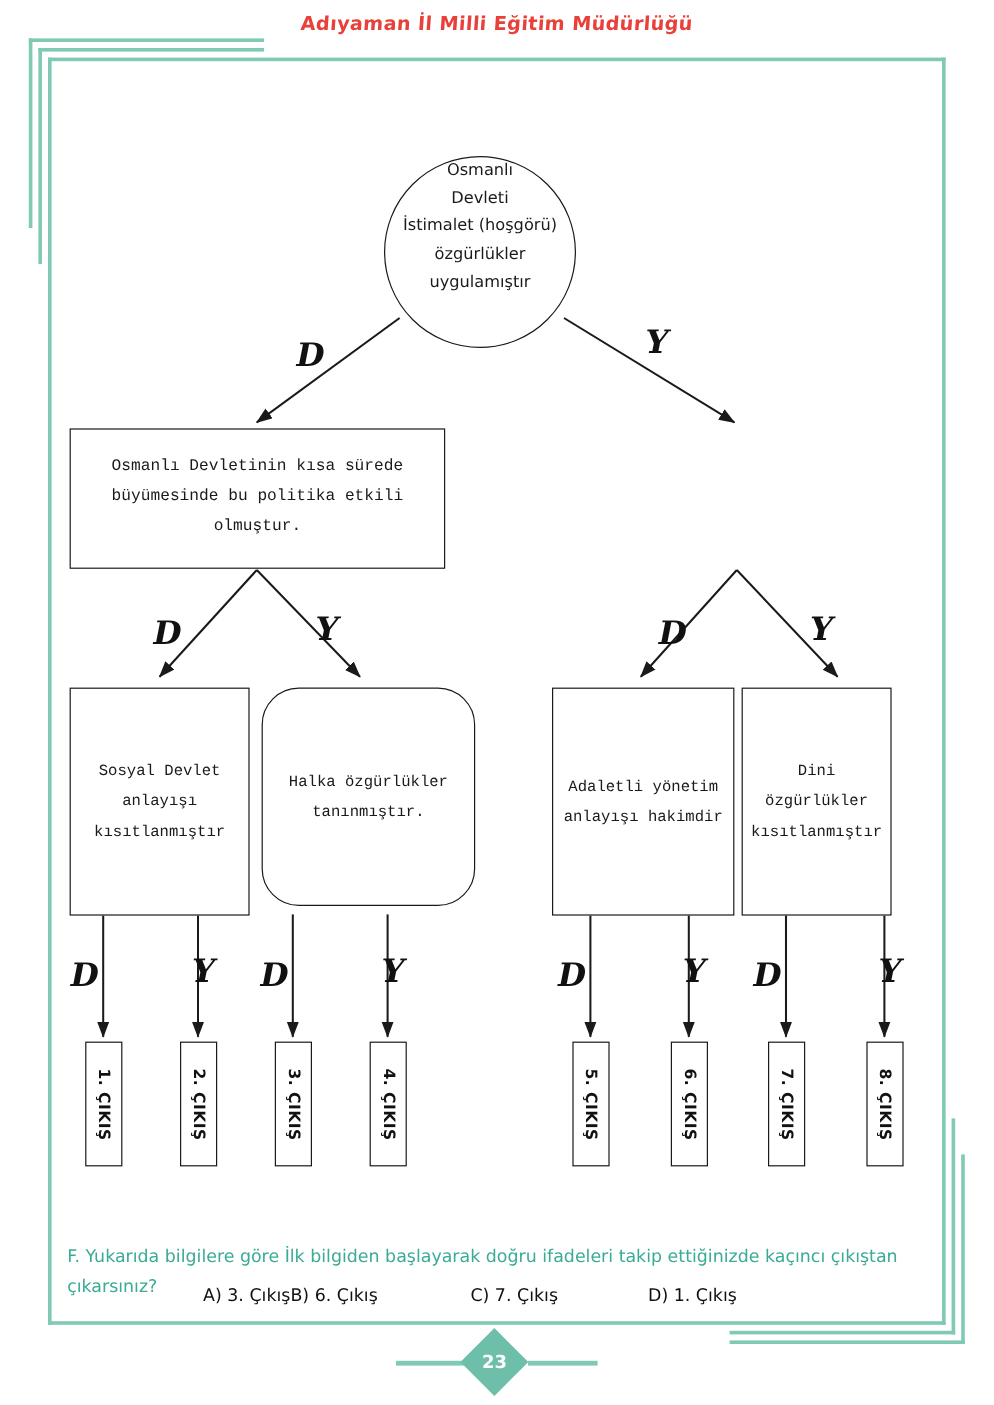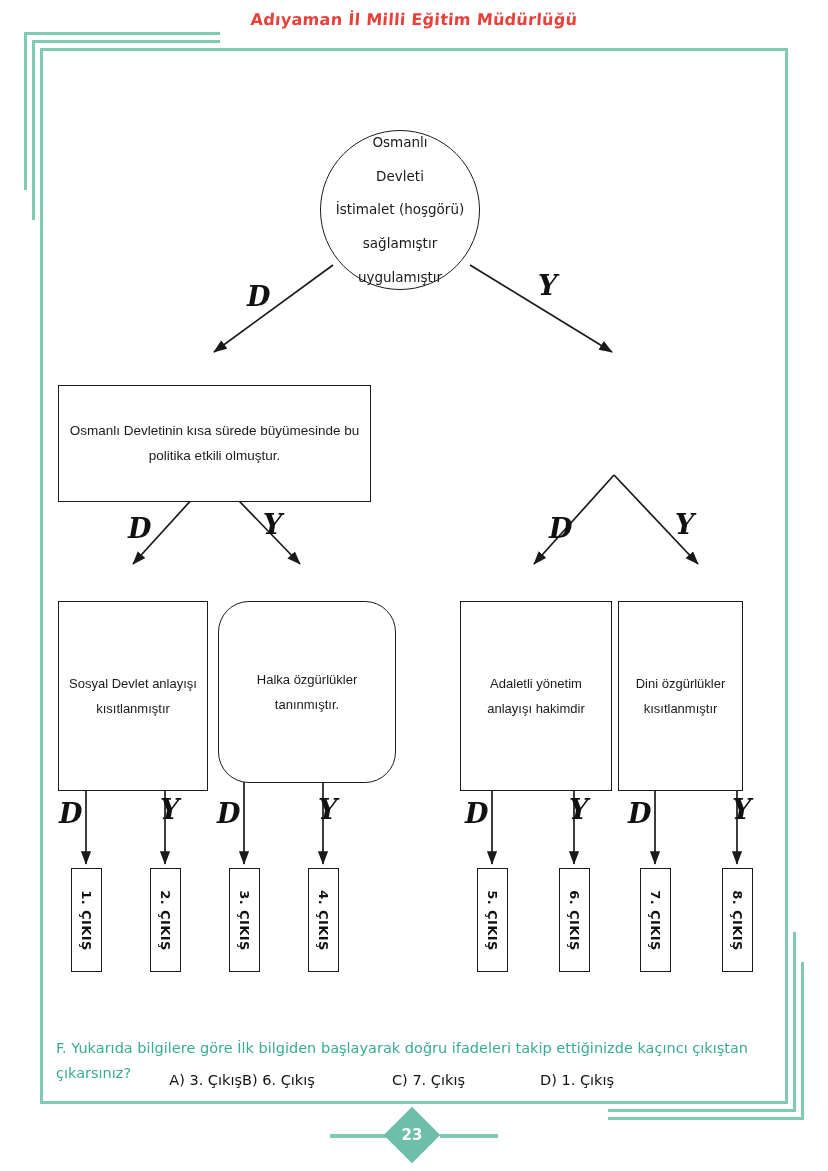--- a/index.html
+++ b/index.html
@@ -46,44 +46,43 @@
   }
 
   .node-circle {
     position: absolute;
     border: 1.6px solid #1a1a1a;
     border-radius: 50%;
     background: #fff;
     display: flex;
     flex-direction: column;
     align-items: center;
-    justify-content: space-between;
+    justify-content: flex-start;
     text-align: center;
     font-family: "DejaVu Sans", sans-serif;
     font-size: 13.5px;
     color: #1a1a1a;
     line-height: 1.72;
     box-sizing: border-box;
   }
 
   .node-box {
     position: absolute;
     border: 1.6px solid #1a1a1a;
     background: #fff;
     display: flex;
     align-items: center;
     justify-content: center;
     text-align: center;
-    font-family: Liberation Sans, sans-serif;
+    font-family: Liberation Mono, monospace;
     font-size: 13.5px;
     color: #1a1a1a;
     line-height: 1.85;
     box-sizing: border-box;
     padding: 4px 8px;
-    margin-top: 28px;
   }
 
   .node-box.tall {
     font-size: 13px;
     line-height: 1.95;
   }
 
   .exit-box {
     position: absolute;
     border: 1.3px solid #1a1a1a;
@@ -227,21 +226,21 @@
     <line x1="492" y1="762" x2="492" y2="864" stroke="#1a1a1a" stroke-width="1.7" marker-end="url(#arrowhead)"></line>
     <line x1="574" y1="762" x2="574" y2="864" stroke="#1a1a1a" stroke-width="1.7" marker-end="url(#arrowhead)"></line>
     <line x1="655" y1="762" x2="655" y2="864" stroke="#1a1a1a" stroke-width="1.7" marker-end="url(#arrowhead)"></line>
     <line x1="737" y1="762" x2="737" y2="864" stroke="#1a1a1a" stroke-width="1.7" marker-end="url(#arrowhead)"></line>
   </svg>
 
   <div class="node-circle" style="left:320px; top:130px; width:160px; height:160px;">
     <div>Osmanlı</div>
     <div>Devleti</div>
     <div>İstimalet (hoşgörü)</div>
-    <div>sağlamıştır</div>
+    <div>özgürlükler</div>
     <div>uygulamıştır</div>
   </div>
 
   <div class="node-box" style="left:58px; top:357px; width:313px; height:117px;">Osmanlı Devletinin kısa sürede büyümesinde bu politika etkili olmuştur.</div>
 
   <div class="node-box tall" style="left:58px; top:573px; width:150px; height:190px;">Sosyal Devlet anlayışı kısıtlanmıştır</div>
   <div class="node-box tall" style="left:218px; top:573px; width:178px; height:182px;border-radius:31px;">Halka özgürlükler tanınmıştır.</div>
   <div class="node-box tall" style="left:460px; top:573px; width:152px; height:190px;">Adaletli yönetim anlayışı hakimdir</div>
   <div class="node-box tall" style="left:618px; top:573px; width:125px; height:190px;">Dini özgürlükler kısıtlanmıştır</div>
 

